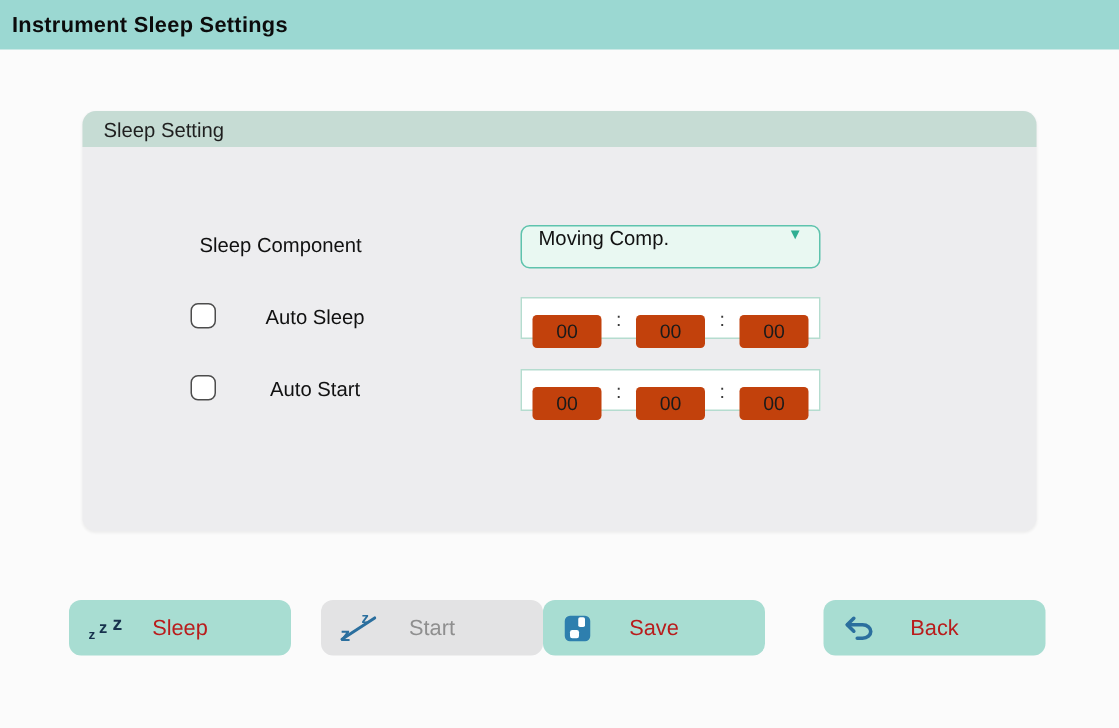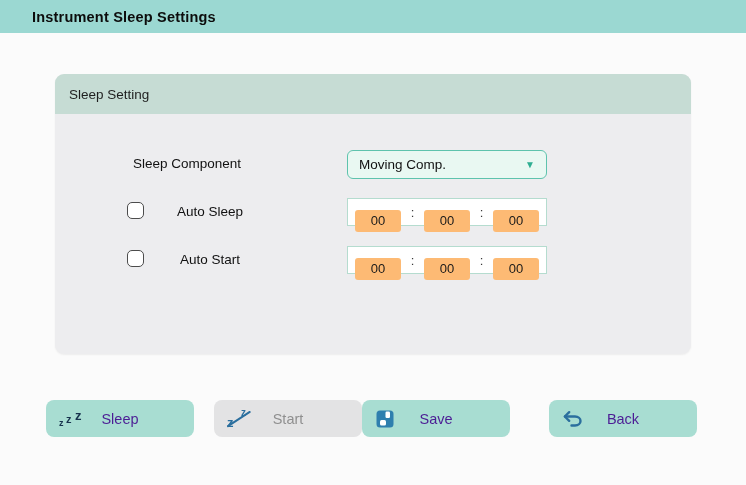--- a/index.html
+++ b/index.html
@@ -8,48 +8,48 @@
     font-family: "Liberation Sans", sans-serif;
     background: #fbfbfb;
     position: relative;
     overflow: hidden;
     color: #141414;
   }
   .titlebar {
     position: absolute; left: 0; top: 0; width: 746px; height: 33px;
     background: #9bd8d2;
     display: flex; align-items: center;
-    padding-left: 32px;
+    padding-left: 8px;
   }
   .titlebar .title { font-size: 14.5px; font-weight: bold; color: #0c0c0c; letter-spacing: 0.2px; }
 
   .panel {
     position: absolute; left: 55px; top: 74px; width: 636px; height: 280px;
     background: #ededef;
     border-radius: 9px;
     box-shadow: 0 1px 2px rgba(0,0,0,0.06);
   }
   .panel-header {
-    height: 40px;
+    height: 24px;
     background: #c6dcd4;
     border-radius: 9px 9px 0 0;
     display: flex; align-items: center;
     padding-left: 14px;
   }
   .panel-header .panel-title { font-size: 13.5px; color: #1f1f1f; }
 
   .field-label { position: absolute; font-size: 13.5px; color: #111; }
   .lbl-sleep-component { left: 133px; top: 156px; }
 
   .dropdown {
     position: absolute; left: 347px; top: 150px; width: 200px; height: 29px;
     background: #e9f8f2;
     border: 1.5px solid #5ec3ad;
     border-radius: 6px;
-    display: flex; align-items: center;
+    display: flex; align-items: flex-start;
     padding: 0 11px;
     cursor: default;
   }
   .dropdown .dd-value { font-size: 13.5px; color: #121212; flex: 1; }
   .dropdown .dd-arrow { font-size: 10px; color: #2fae92; }
 
   .check-row-box {
     position: absolute; width: 17px; height: 17px;
     background: #ffffff;
     border: 1.6px solid #4c4c4c;
@@ -64,36 +64,36 @@
     position: absolute; left: 347px; width: 200px; height: 28px;
     background: #ffffff;
     border: 1px solid #b5dccf;
     display: flex; align-items: center; justify-content: space-between;
     padding: 0 7px;
   }
   .tf-sleep { top: 198px; }
   .tf-start { top: 246px; }
   .time-seg {
     width: 46px; height: 22px;
-    background: #fdba74;
+    background: #c2410c;
     border-radius: 3px;
     display: flex; align-items: center; justify-content: center;
     font-size: 13px; color: #1a1a1a; margin-top: 17px;
   }
   .time-colon { font-size: 13px; color: #3a3a3a; }
 
   .btn {
     position: absolute; top: 400px; width: 148px; height: 37px;
     border-radius: 8px; border: none;
     background: #a8ddd2;
     display: flex; align-items: center; justify-content: center;
     cursor: pointer;
     font-family: "Liberation Sans", sans-serif;
   }
-  .btn .btn-label { font-size: 14.5px; color: #4c1d95; }
+  .btn .btn-label { font-size: 14.5px; color: #b91c1c; }
   .btn-sleep { left: 46px; }
   .btn-start { left: 214px; background: #e3e3e4; }
   .btn-start .btn-label { color: #8f8f8f; }
   .btn-save { left: 362px; }
   .btn-back { left: 549px; text-align: right; }
 
   .btn-icon { position: absolute; left: 13px; top: 0; height: 37px; display: flex; align-items: center; }
 
   
   .zzz { position: relative; width: 26px; height: 24px; color: #17324d; font-weight: bold; }

